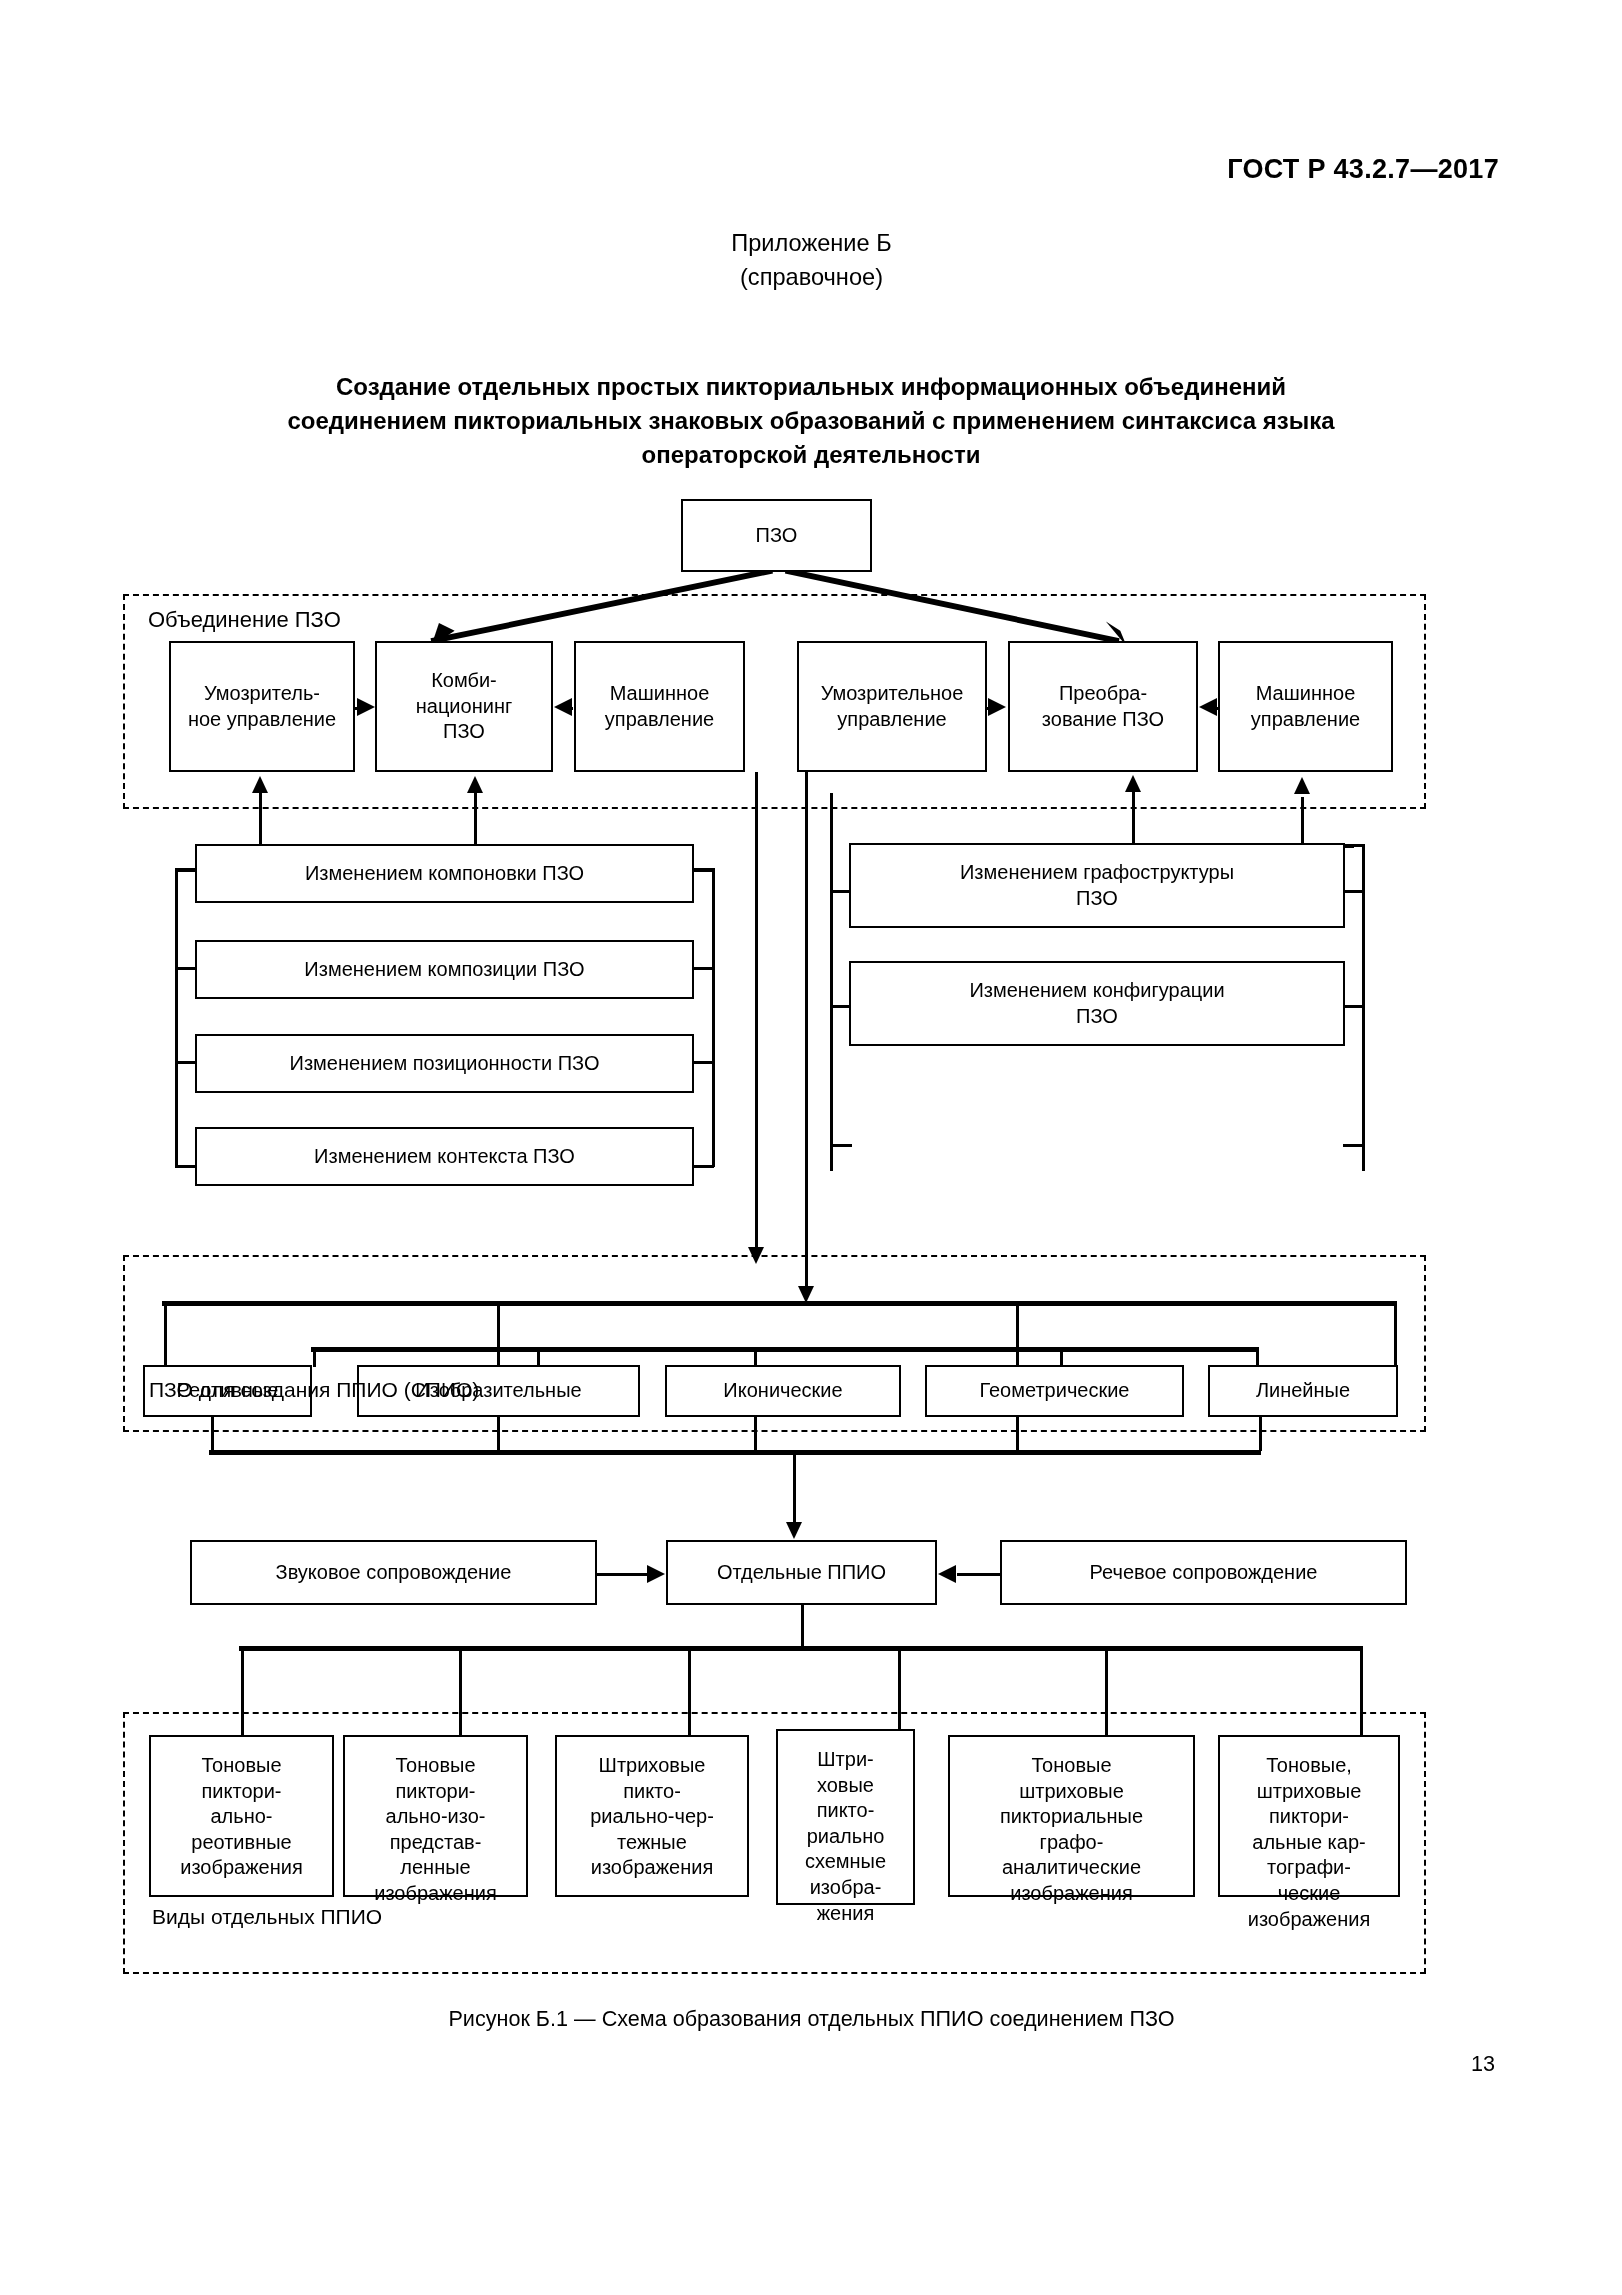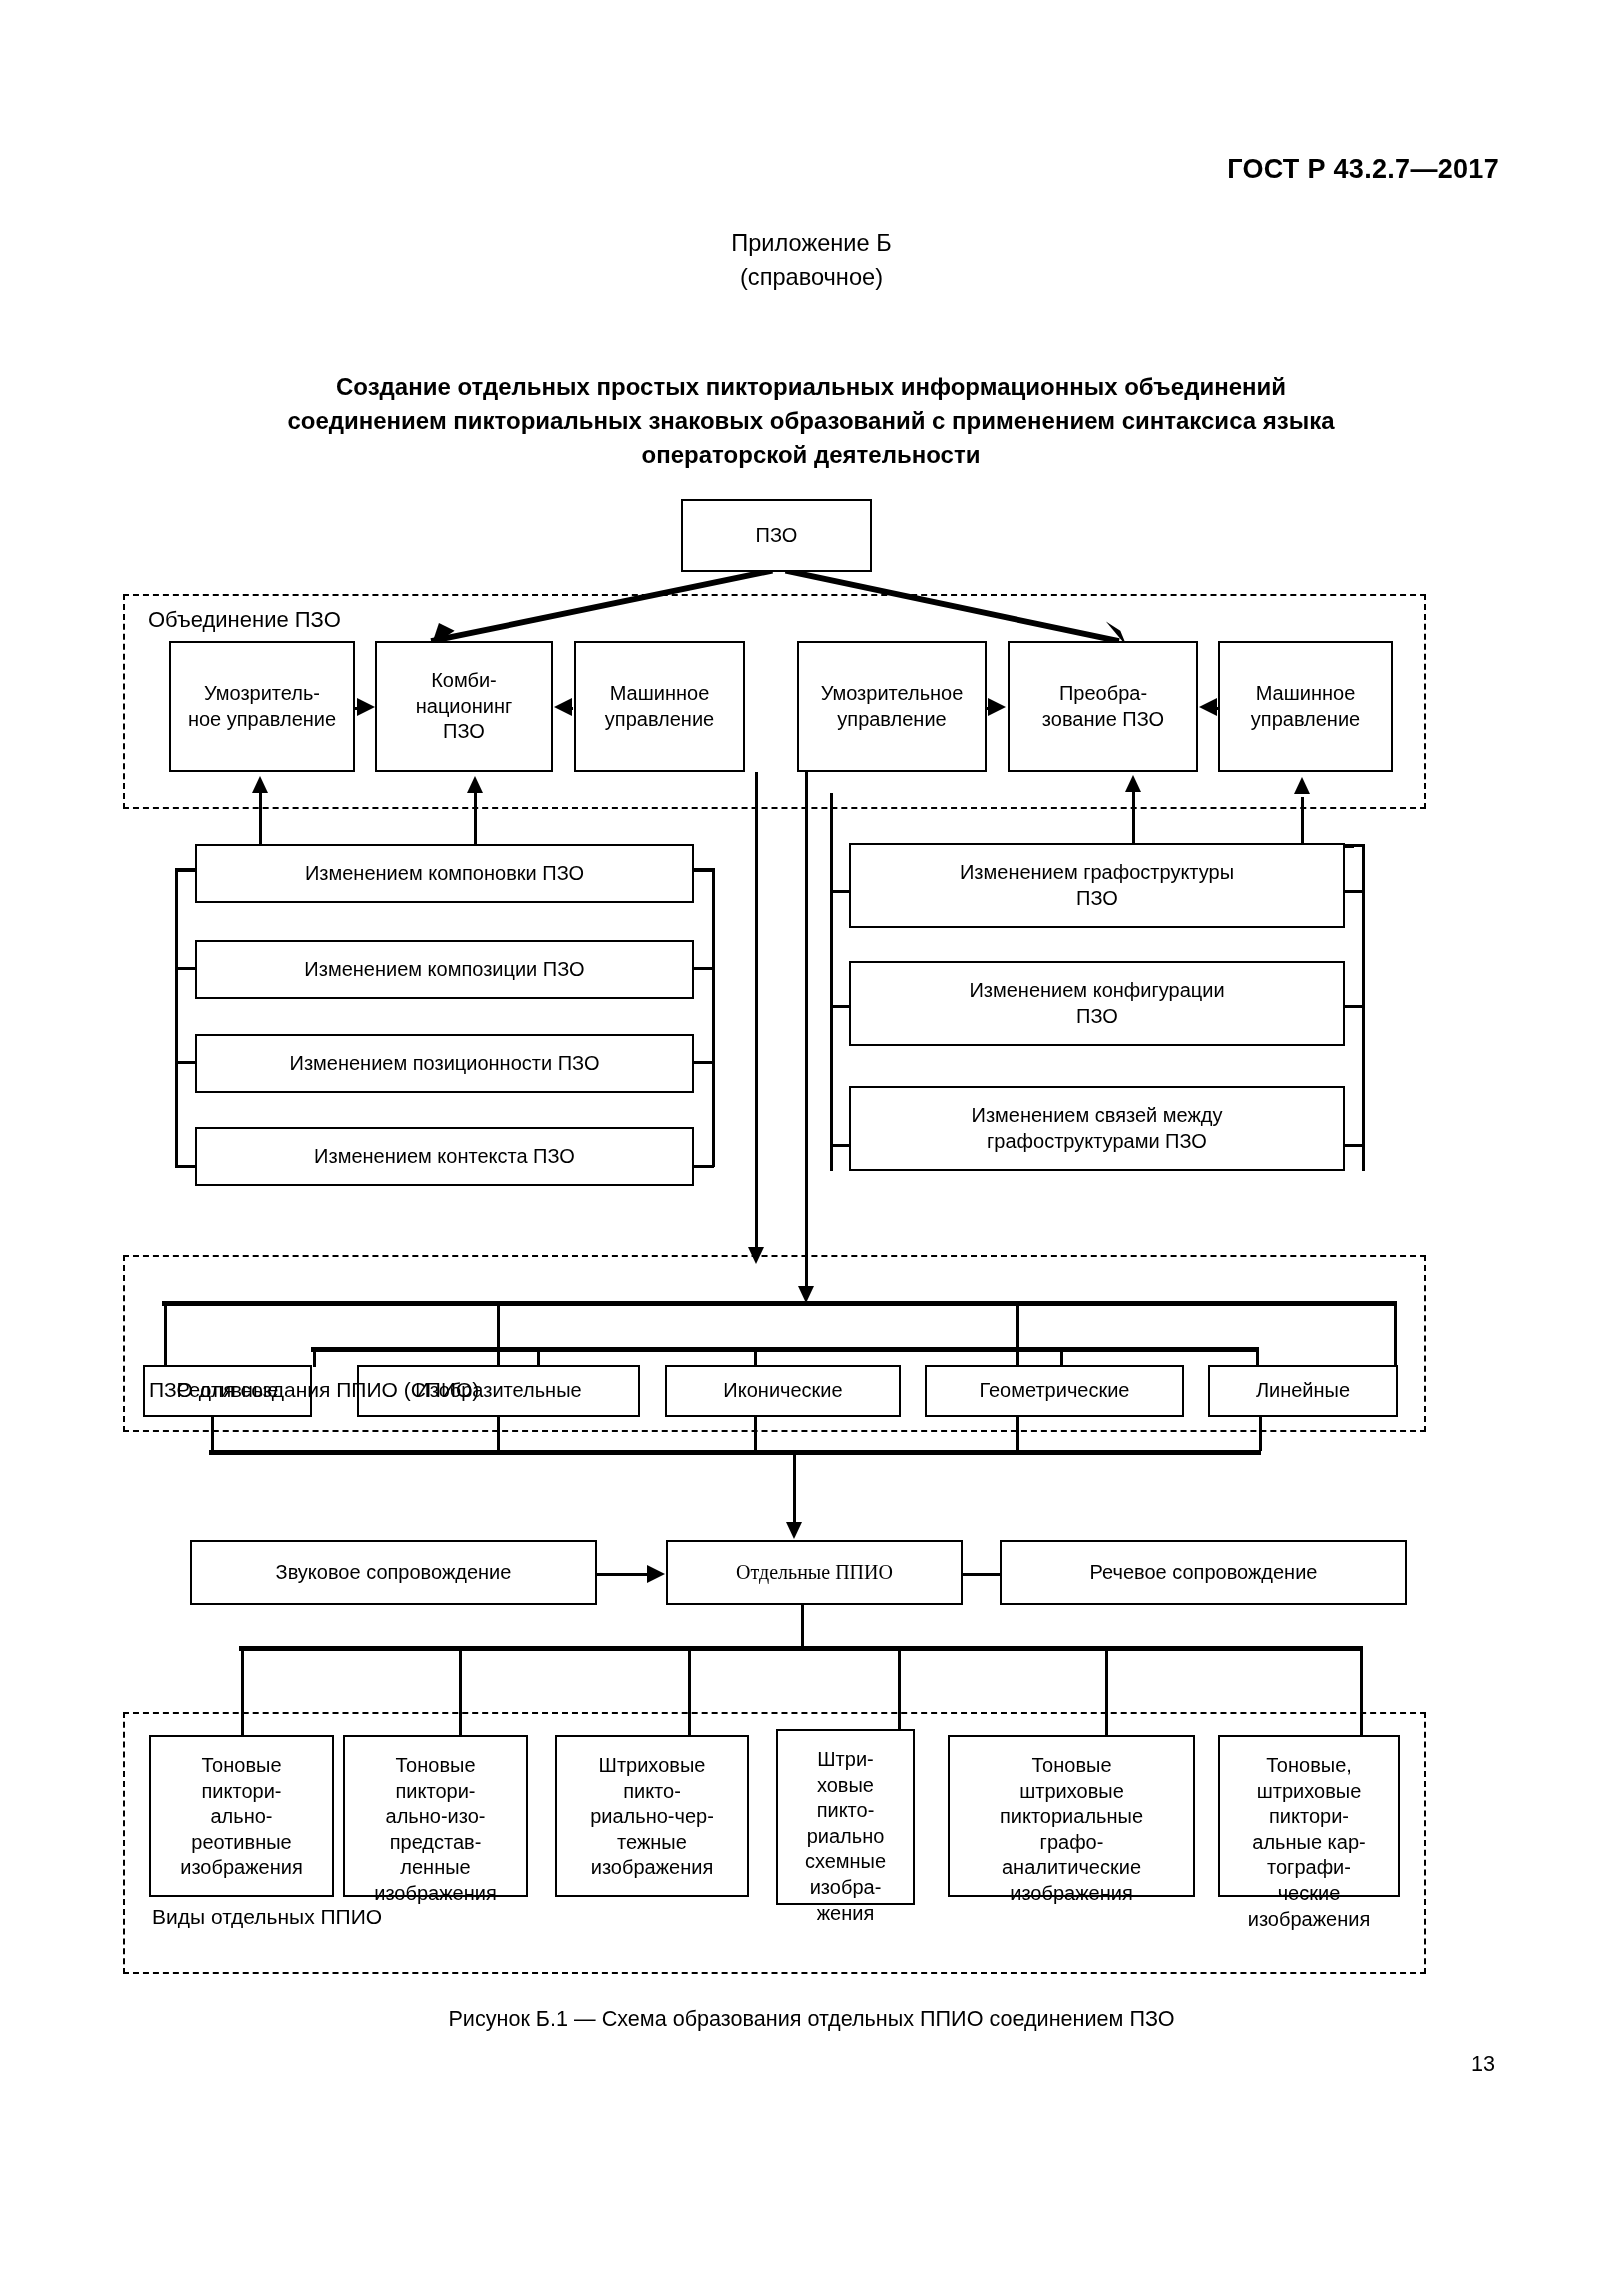--- a/index.html
+++ b/index.html
@@ -180,24 +180,20 @@
   <div class="ln v" style="left:755px; top:772px; height:478px;"></div>
   <div class="ar down" style="left:748px; top:1247px;"></div>
 
   <div class="node" style="left:849px; top:843px; width:496px; height:85px;">
     <span style="white-space:pre-line;">Изменением  графоструктуры
 ПЗО</span>
   </div>
   <div class="node" style="left:849px; top:961px; width:496px; height:85px;">
     <span style="white-space:pre-line;">Изменением конфигурации
 ПЗО</span>
-  </div>
-  <div class="node" style="left:849px; top:1086px; width:496px; height:85px;">
-    <span style="white-space:pre-line;">Изменением связей между
-графоструктурами ПЗО</span>
   </div>
 
   <div class="ln v" style="left:830px; top:844px; height:327px;"></div>
   <div class="ln h" style="left:830px; top:890px; width:22px;"></div>
   <div class="ln h" style="left:830px; top:1005px; width:22px;"></div>
   <div class="ln h" style="left:830px; top:1144px; width:22px;"></div>
   <div class="ln h" style="left:830px; top:844px; width:2.6px;"></div>
   <div class="ln v" style="left:830px; top:793px; height:52px;"></div>
   <div class="ln h" style="left:830px; top:793px; width:2.6px;"></div>
 
@@ -252,21 +248,21 @@
   <div class="ln v" style="left:497px; top:1417px; height:34px;"></div>
   <div class="ln v" style="left:754px; top:1417px; height:34px;"></div>
   <div class="ln v" style="left:1016px; top:1417px; height:34px;"></div>
   <div class="ln v" style="left:1259px; top:1417px; height:34px;"></div>
   <div class="ln v" style="left:793px; top:1450px; height:75px;"></div>
   <div class="ar down" style="left:786px; top:1522px;"></div>
 
   <div class="node" style="left:190px; top:1540px; width:407px; height:65px;">
     <span>Звуковое сопровождение</span>
   </div>
-  <div class="node" style="left:666px; top:1540px; width:297px; height:65px;font-family:Liberation Serif, serif;">
+  <div class="node" style="left:666px; top:1540px; width:271px; height:65px;">
     <span>Отдельные ППИО</span>
   </div>
   <div class="node" style="left:1000px; top:1540px; width:407px; height:65px;">
     <span>Речевое сопровождение</span>
   </div>
 
   <div class="ln h" style="left:597px; top:1573px; width:51px;"></div>
   <div class="ar right" style="left:647px; top:1565px;"></div>
   <div class="ln h" style="left:957px; top:1573px; width:44px;"></div>
   <div class="ar left" style="left:938px; top:1565px;"></div>

